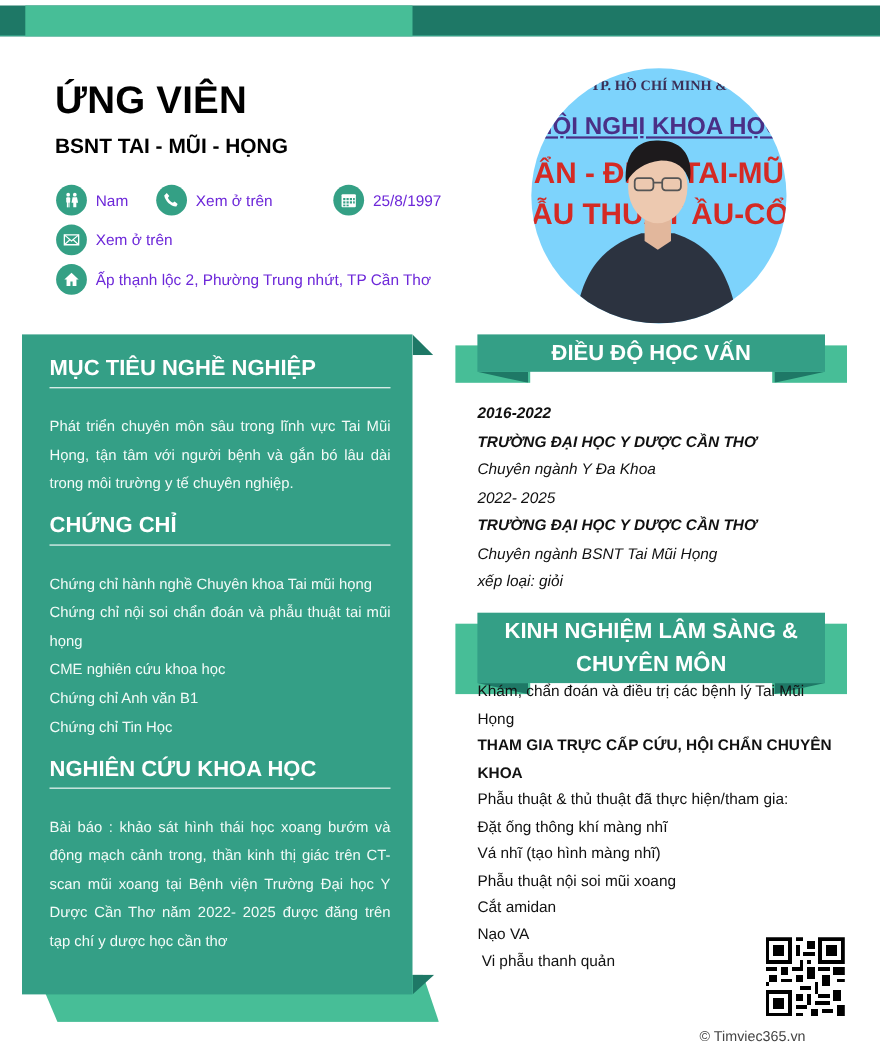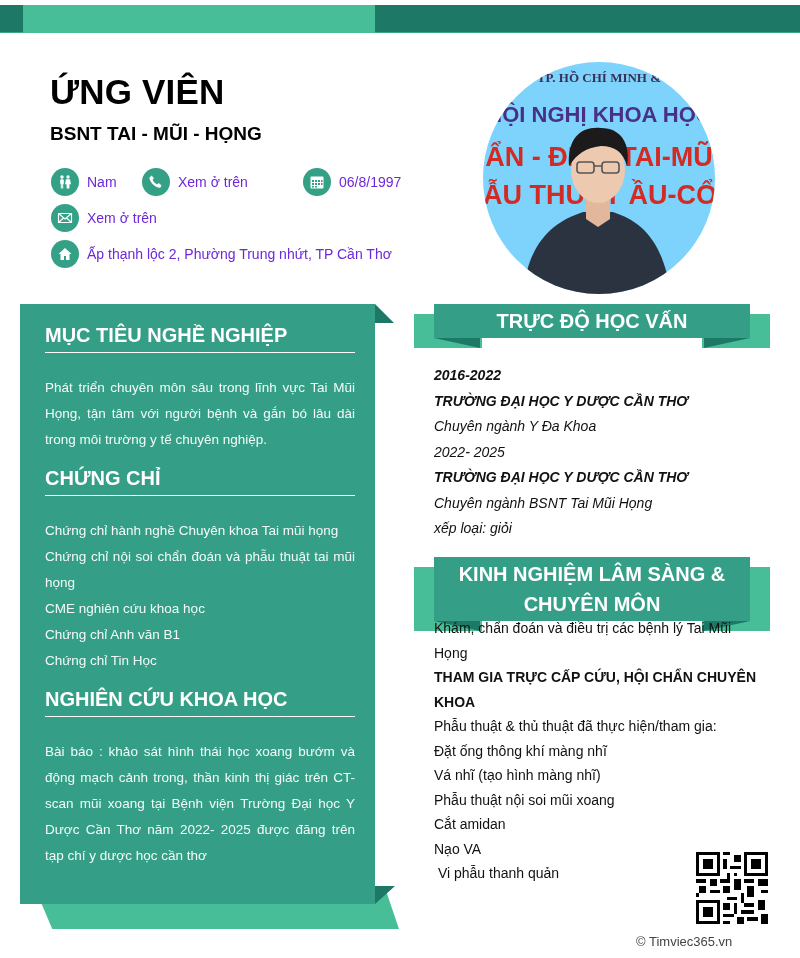--- a/index.html
+++ b/index.html
@@ -91,21 +91,21 @@
           <rect x="12" y="6" width="1.5" height="2"></rect>
           <rect x="3" y="9" width="2" height="2"></rect>
           <rect x="6" y="9" width="2" height="2"></rect>
           <rect x="9" y="9" width="2" height="2"></rect>
           <rect x="12" y="9" width="1.5" height="2"></rect>
           <rect x="3" y="12" width="2" height="1.5"></rect>
           <rect x="6" y="12" width="2" height="1.5"></rect>
         </g>
       </svg>
   </span>
-  <span>06/8/1997</span>
+  <span>25/8/1997</span>
 </div>
 
 <div class="info" style="left:51px; top:204px;">
   <span class="ic">
     <svg viewBox="0 0 16 16">
         <path d="M1.5 3.5h13v9h-13z" fill="none" stroke="#fff" stroke-width="1.2"></path>
         <path d="M1.5 3.5l6.5 5.5 6.5-5.5M1.5 12.5l5-4.5M14.5 12.5l-5-4.5" fill="none" stroke="#fff" stroke-width="1.1"></path>
       </svg>
   </span>
   <span>Xem ở trên</span>
@@ -115,21 +115,21 @@
   <span class="ic">
     <svg viewBox="0 0 16 16">
         <path d="M8 2L1.5 8h2v6h3.5v-4h2v4h3.5V8h2z"></path>
       </svg>
   </span>
   <span>Ấp thạnh lộc 2, Phường Trung nhứt, TP Cần Thơ</span>
 </div>
 
 <div class="avatar">
   <div class="banner" style="top:8px; font-family:'Liberation Serif',serif; font-size:13px; color:#3b2f57;">TP. HỒ CHÍ MINH &amp;</div>
-  <div class="banner" style="top:40px; font-size:22px; color:#4a2f86;">HỘI NGHỊ KHOA HỌC</div>
+  <div class="banner" style="top:40px; font-size:22px; color:#4a2f86;text-decoration:underline;">HỘI NGHỊ KHOA HỌC</div>
   <div class="banner" style="top:80px; font-size:27px; color:#d42a24;">ẨN - ĐIỀU   TAI-MŨ</div>
   <div class="banner" style="top:118px; font-size:27px; color:#d42a24;">ẪU THUẬT  ẦU-CỔ 2</div>
   <div class="banner" style="top:160px; font-size:16px; color:#3b3b6b;">Minh              ng 0</div>
   <svg style="position:absolute; left:0; top:0;" width="232" height="232" viewBox="0 0 232 232">
     <path d="M40 232 C45 180 70 160 100 150 L130 150 C160 160 180 180 188 232 Z" fill="#2c3340"></path>
     <path d="M103 135 h24 v22 l-12 8 -12-8z" fill="#e2b79c"></path>
     <ellipse cx="115" cy="108" rx="27" ry="33" fill="#edc9b0"></ellipse>
     <path d="M86 104 C84 74 100 64 118 66 C138 66 148 82 144 104 C140 90 132 84 118 84 C102 86 94 92 86 104z" fill="#1d1a1c"></path>
     <g fill="none" stroke="#555" stroke-width="1.6">
         <rect x="94" y="100" width="17" height="11" rx="3"></rect>
@@ -161,21 +161,21 @@
     <p>Bài báo : khảo sát hình thái học xoang bướm và động mạch cảnh trong, thần kinh thị giác trên CT-scan mũi xoang tại Bệnh viện Trường Đại học Y Dược Cần Thơ năm 2022- 2025 được đăng trên tạp chí y dược học cần thơ</p>
   </div>
 </div>
 <div class="lp-fold"></div>
 
 <div class="ribbon" style="top:304px; height:44px;">
   <div class="back l"></div>
   <div class="back r"></div>
   <div class="fold l"></div>
   <div class="fold r"></div>
-  <div class="front">TRỰC ĐỘ HỌC VẤN</div>
+  <div class="front">ĐIỀU ĐỘ HỌC VẤN</div>
 </div>
 
 <div class="rp" style="top:363px;font-style:italic;">
   <div class="b">2016-2022</div>
   <div class="b">TRƯỜNG ĐẠI HỌC Y DƯỢC CẦN THƠ</div>
   <div>Chuyên ngành Y Đa Khoa</div>
   <div>2022- 2025</div>
   <div class="b">TRƯỜNG ĐẠI HỌC Y DƯỢC CẦN THƠ</div>
   <div>Chuyên ngành BSNT Tai Mũi Họng</div>
   <div>xếp loại: giỏi</div>

